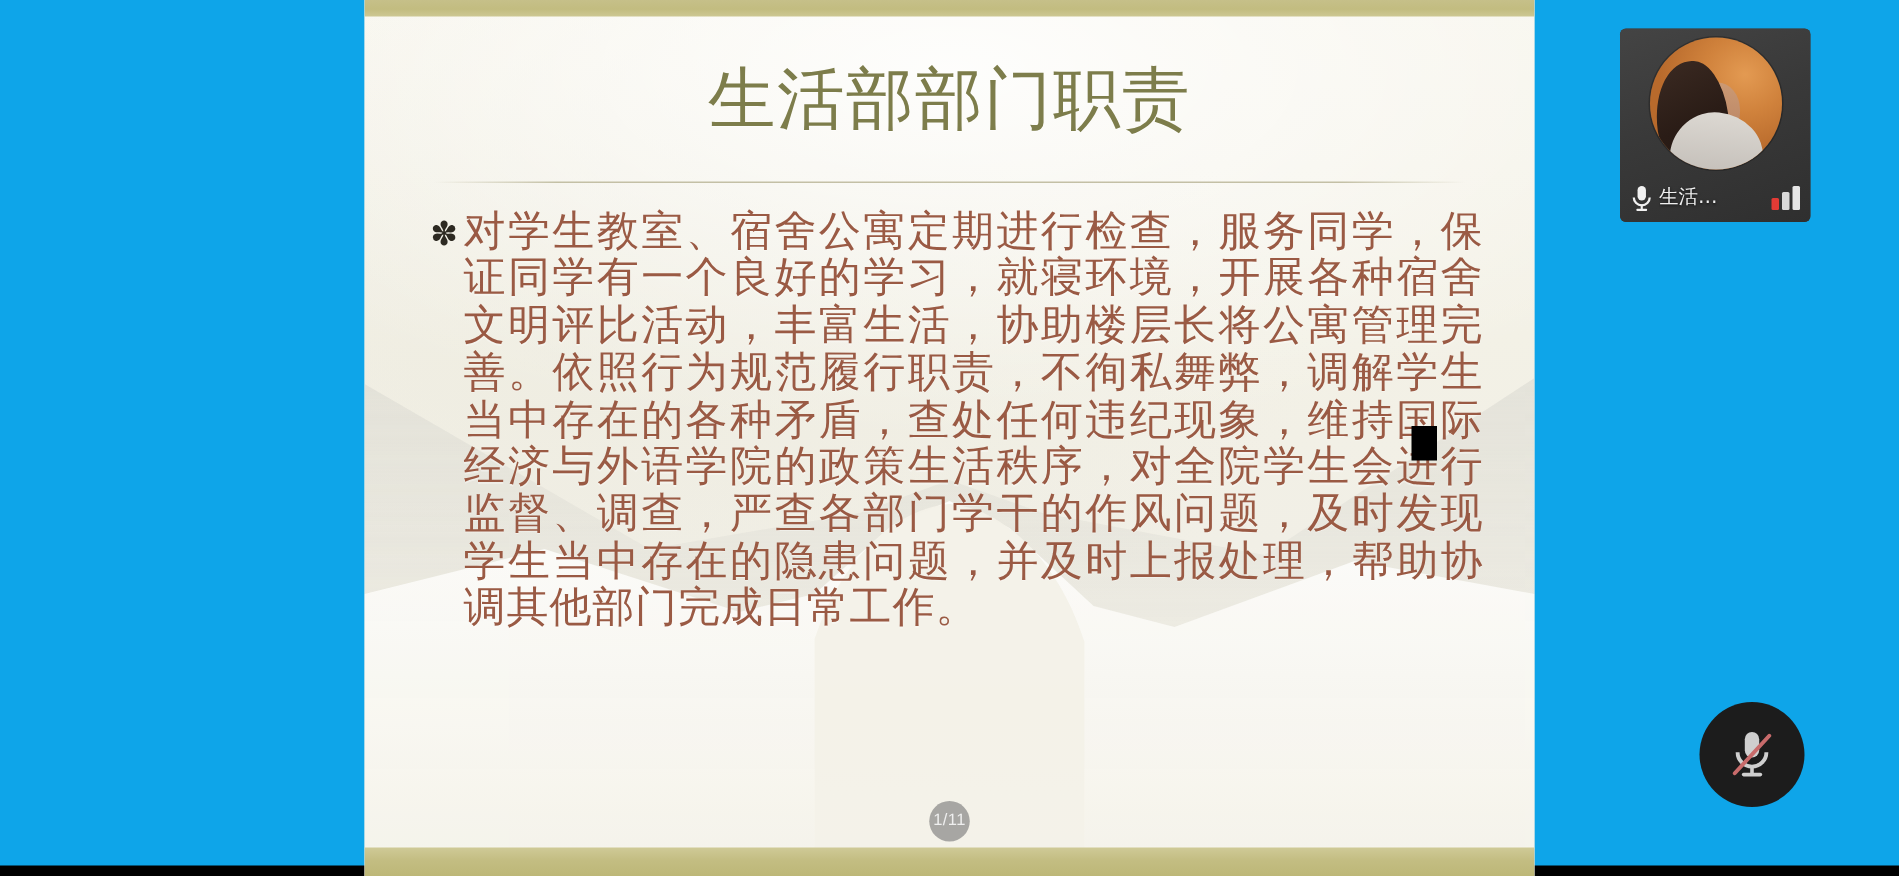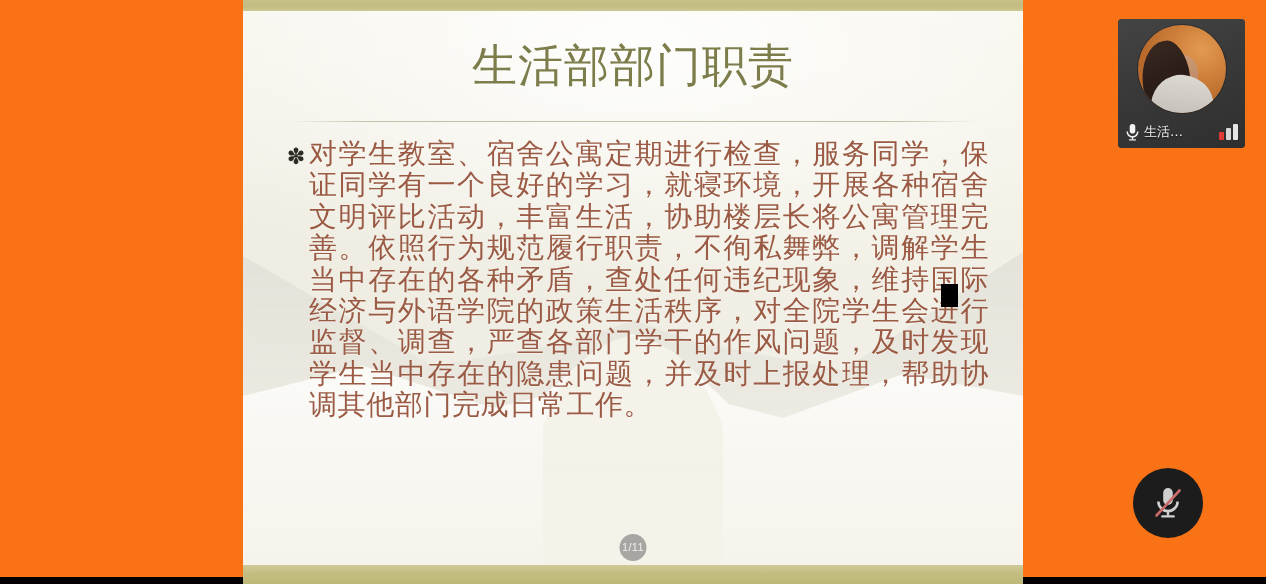--- a/index.html
+++ b/index.html
@@ -3,21 +3,21 @@
 <meta charset="utf-8">
 <style>
   html,body{margin:0;padding:0;background:#000;}
   body{
     width:1266px;height:584px;overflow:hidden;position:relative;
     font-family:"Liberation Sans","DejaVu Sans",sans-serif;
   }
 
   
   #stage{
-    position:absolute;left:0;top:0;width:1266px;height:577px;background:#f97316;
+    position:absolute;left:0;top:0;width:1266px;height:577px;background:#0ea5e9;
   }
 
   #slide{
     position:absolute;left:243px;top:0;width:780px;height:584px;
     background:#f4f2e8;
     overflow:hidden;
   }
   
   #slide .paper-grain{
     position:absolute;inset:0;
@@ -84,21 +84,21 @@
     position:absolute;left:50%;transform:translateX(-50%);top:534px;
     width:27px;height:27px;border-radius:50%;
     background:rgba(120,120,120,.62);
     color:#efefef;font-size:11px;line-height:27px;text-align:center;
     letter-spacing:.3px;
     font-family:"Liberation Sans",sans-serif;
   }
 
   
   #thumb{
-    position:absolute;left:1118px;top:19px;width:127px;height:129px;
+    position:absolute;left:1080px;top:19px;width:127px;height:129px;
     background:#3a3a3a;border-radius:4px;overflow:hidden;
   }
   #thumb .thumb-bg{
     position:absolute;inset:0;
     background:linear-gradient(160deg,#444 0%,#393939 45%,#2f2f2f 100%);
   }
   #thumb .avatar{
     position:absolute;left:50%;top:50px;transform:translate(-50%,-50%);
     width:88px;height:88px;border-radius:50%;overflow:hidden;
     background:

